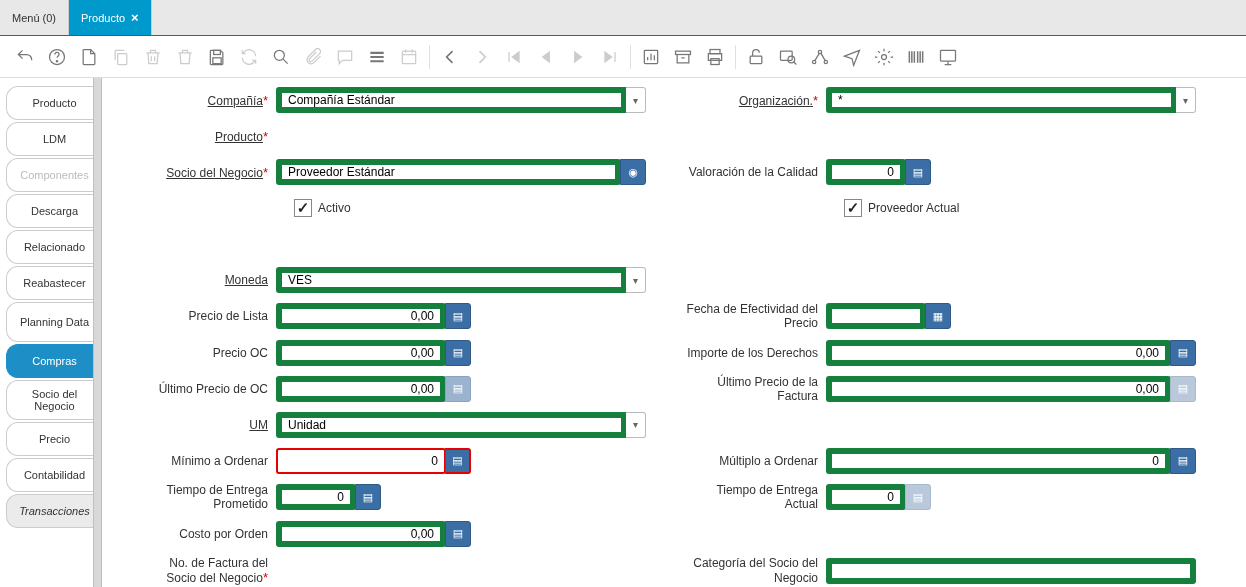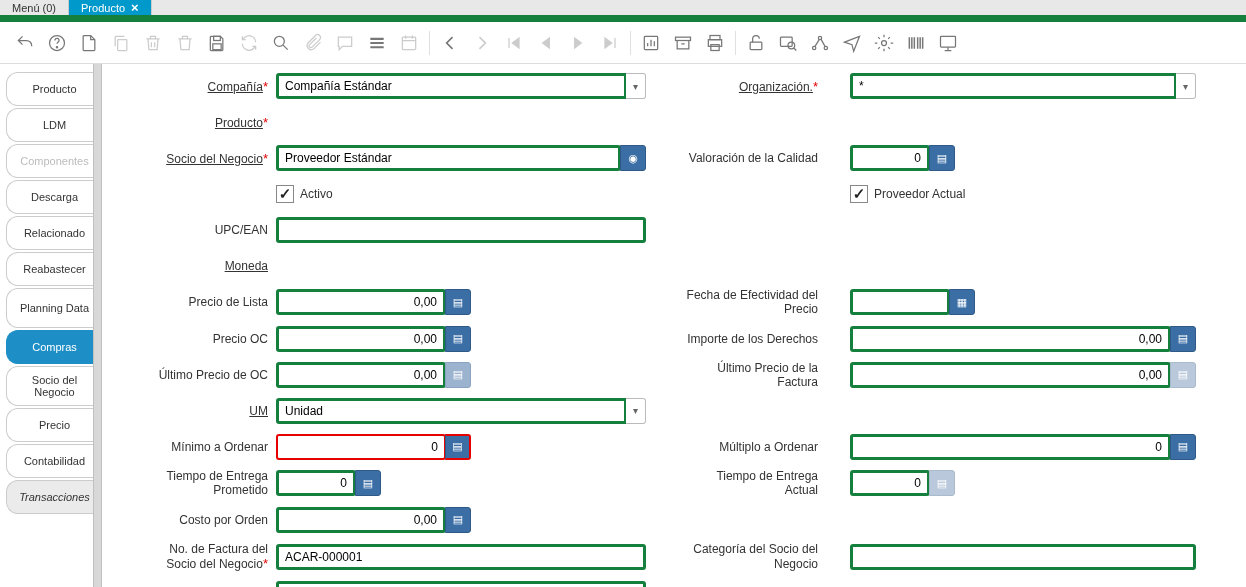--- a/index.html
+++ b/index.html
@@ -1,18 +1,18 @@
 <!DOCTYPE html>
 <html><head>
   <meta charset="utf-8">
   <style>
     * { box-sizing: border-box; margin: 0; padding: 0; font-family: Arial, sans-serif; }
     body { background: #fff; font-size: 12px; color: #333; overflow: hidden; width: 1246px; height: 587px; }
 
-    .window-tabs { display: flex; background: #e8e8e8; height: 22px; border-bottom: 7px solid #15803d; }
+    .window-tabs { display: flex; background: #e8e8e8; height: 36px; border-bottom: 1px solid #15803d; }
     .window-tab { padding: 3px 12px; border-right: 1px solid #ccc; font-size: 11px; display: flex; align-items: center; gap: 6px; cursor: pointer; }
     .window-tab.active { background: #0099cc; color: #fff; }
     .close-x { font-weight: bold; font-size: 13px; }
 
     .toolbar { display: flex; gap: 2px; padding: 6px 10px; background: #fff; border-bottom: 1px solid #ddd; align-items: center; height: 42px; }
     .toolbar-btn { width: 30px; height: 30px; display: flex; align-items: center; justify-content: center; cursor: pointer; border-radius: 3px; }
     .toolbar-btn svg { width: 20px; height: 20px; }
     .toolbar-sep { width: 1px; height: 24px; background: #e0e0e0; margin: 0 3px; }
 
     .main { display: flex; height: calc(100% - 64px); }
@@ -26,39 +26,39 @@
     .side-tab.shaded { background: #ebebeb; font-style: italic; }
 
     .form-wrap { flex: 1; overflow-y: auto; padding: 8px 30px 20px 34px; position: relative; }
     .form-wrap::-webkit-scrollbar { width: 16px; }
     .form-wrap::-webkit-scrollbar-track { background: #f0f0f0; border-left: 1px solid #ddd; }
     .form-wrap::-webkit-scrollbar-thumb { background: #c0c0c0; border: 3px solid #f0f0f0; border-radius: 8px; }
 
     .form-grid { display: grid; grid-template-columns: 1fr 1fr; column-gap: 40px; row-gap: 8px; max-width: 1060px; }
     .form-row { display: flex; align-items: center; min-height: 28px; }
     .full { grid-column: 1 / 2; }
-    .right { grid-column: 2 / 3; gap: 24px; }
+    .right { grid-column: 2 / 3; }
     .label { width: 140px; min-width: 140px; text-align: right; padding-right: 8px; font-size: 12px; }
     .label.lh2 { line-height: 1.2; }
     .label .req { color: #d00; font-size: 13px; }
     .label .link { text-decoration: underline; }
     .ctrl { display: flex; flex: 1; align-items: center; gap: 0; }
 
-    input[type=text], select { height: 26px; border: 3px solid #15803d; border-radius: 3px; padding: 0 6px; font-size: 12px; background: #fff; }
+    input[type=text], select { height: 26px; border: 6px solid #15803d; border-radius: 3px; padding: 0 6px; font-size: 12px; background: #fff; }
     input.wide { flex: 1; min-width: 0; }
     input.num { width: 170px; text-align: right; }
     input.numw { flex: 1; text-align: right; min-width: 0; }
     input.small { width: 80px; text-align: right; }
     input.hl { border: 2px solid #e60000; }
 
     .addon { width: 26px; height: 26px; display: flex; align-items: center; justify-content: center; background: #3a6ea5; border: 1px solid #2f5a88; color: #fff; margin-left: -1px; border-radius: 0 3px 3px 0; cursor: pointer; font-size: 11px; }
     .addon.grey { background: #9bb3ce; border-color: #8aa3c0; }
     .addon.lightgrey { background: #b9c9db; border-color: #a8bacb; }
 
-    .check { display: flex; align-items: center; gap: 6px; }
+    .check { display: flex; align-items: center; gap: 6px; margin-left: 18px; }
     .check-box { width: 18px; height: 18px; border: 1px solid #888; display: flex; align-items: center; justify-content: center; background: #fff; cursor: pointer; }
     .check-box.checked::after { content: '✓'; font-size: 15px; font-weight: bold; color: #222; }
 
     .dd-arrow { width: 20px; height: 26px; display: flex; align-items: center; justify-content: center; border: 1px solid #bbb; border-left: none; border-radius: 0 3px 3px 0; margin-left: -1px; cursor: pointer; background: #fff; }
     .dd-arrow::after { content: '▾'; font-size: 10px; color: #666; }
     input.combo { border-radius: 3px 0 0 3px; }
   </style>
 </head>
 <body>
 
@@ -311,164 +311,159 @@
         </div>
       </div>
       <div class="form-row right">
         <div class="label"></div>
         <div class="ctrl check">
           <div class="check-box checked"></div>
           <span>Proveedor Actual</span>
         </div>
       </div>
 
-      <div class="form-row full">
-        <div class="label">UPC/EAN</div>
+      <div class="form-row right"></div>
+
+      <div class="form-row full">
+        <div class="label"><span class="link">Moneda</span></div>
+        <div class="ctrl">
+          <input type="text" class="wide combo" value="VES" style="">
+          <div class="dd-arrow"></div>
+        </div>
+      </div>
+      <div class="form-row right"></div>
+
+      <div class="form-row full">
+        <div class="label">Precio de Lista</div>
+        <div class="ctrl" style="flex:0;">
+          <input type="text" class="num" value="0,00" style="">
+          <div class="addon">
+              <span>▤</span>
+            </div>
+        </div>
+      </div>
+      <div class="form-row right">
+        <div class="label lh2">Fecha de Efectividad del Precio</div>
+        <div class="ctrl" style="flex:0;">
+          <input type="text" style="width: 100px;" value="">
+          <div class="addon">
+              <span>▦</span>
+            </div>
+        </div>
+      </div>
+
+      <div class="form-row full">
+        <div class="label">Precio OC</div>
+        <div class="ctrl" style="flex:0;">
+          <input type="text" class="num" value="0,00" style="">
+          <div class="addon">
+              <span>▤</span>
+            </div>
+        </div>
+      </div>
+      <div class="form-row right">
+        <div class="label">Importe de los Derechos</div>
+        <div class="ctrl">
+          <input type="text" class="numw" value="0,00" style="">
+          <div class="addon">
+              <span>▤</span>
+            </div>
+        </div>
+      </div>
+
+      <div class="form-row full">
+        <div class="label">Último Precio de OC</div>
+        <div class="ctrl" style="flex:0;">
+          <input type="text" class="num" value="0,00" style="">
+          <div class="addon grey">
+              <span>▤</span>
+            </div>
+        </div>
+      </div>
+      <div class="form-row right">
+        <div class="label">Último Precio de la Factura</div>
+        <div class="ctrl">
+          <input type="text" class="numw" value="0,00" style="">
+          <div class="addon lightgrey">
+              <span>▤</span>
+            </div>
+        </div>
+      </div>
+
+      <div class="form-row full">
+        <div class="label"><span class="link">UM</span></div>
+        <div class="ctrl">
+          <input type="text" class="wide combo" value="Unidad" style="">
+          <div class="dd-arrow"></div>
+        </div>
+      </div>
+      <div class="form-row right"></div>
+
+      <div class="form-row full">
+        <div class="label">Mínimo a Ordenar</div>
+        <div class="ctrl" style="flex:0;">
+          <input type="text" class="num hl" value="0" style="">
+          <div class="addon" style="border:2px solid #e60000; border-left:1px solid #2f5a88;">
+              <span>▤</span>
+            </div>
+        </div>
+      </div>
+      <div class="form-row right">
+        <div class="label">Múltiplo a Ordenar</div>
+        <div class="ctrl">
+          <input type="text" class="numw" value="0" style="">
+          <div class="addon">
+              <span>▤</span>
+            </div>
+        </div>
+      </div>
+
+      <div class="form-row full">
+        <div class="label lh2">Tiempo de Entrega Prometido</div>
+        <div class="ctrl" style="flex:0;">
+          <input type="text" class="small" value="0" style="">
+          <div class="addon">
+              <span>▤</span>
+            </div>
+        </div>
+      </div>
+      <div class="form-row right">
+        <div class="label">Tiempo de Entrega Actual</div>
+        <div class="ctrl" style="flex:0;">
+          <input type="text" class="small" value="0" style="">
+          <div class="addon lightgrey">
+              <span>▤</span>
+            </div>
+        </div>
+      </div>
+
+      <div class="form-row full">
+        <div class="label">Costo por Orden</div>
+        <div class="ctrl" style="flex:0;">
+          <input type="text" class="num" value="0,00" style="">
+          <div class="addon">
+              <span>▤</span>
+            </div>
+        </div>
+      </div>
+      <div class="form-row right"></div>
+
+      <div class="form-row full">
+        <div class="label lh2"><span>No. de Factura del Socio del Negocio</span><span class="req">*</span></div>
+      </div>
+      <div class="form-row right">
+        <div class="label lh2">Categoría del Socio del Negocio</div>
         <div class="ctrl">
             <input type="text" class="wide" value="" style="">
           </div>
       </div>
-      <div class="form-row right"></div>
-
-      <div class="form-row full">
-        <div class="label"><span class="link">Moneda</span></div>
-      </div>
-      <div class="form-row right"></div>
-
-      <div class="form-row full">
-        <div class="label">Precio de Lista</div>
-        <div class="ctrl" style="flex:0;">
-          <input type="text" class="num" value="0,00" style="">
-          <div class="addon">
-              <span>▤</span>
-            </div>
-        </div>
-      </div>
-      <div class="form-row right">
-        <div class="label lh2">Fecha de Efectividad del Precio</div>
-        <div class="ctrl" style="flex:0;">
-          <input type="text" style="width: 100px;" value="">
-          <div class="addon">
-              <span>▦</span>
-            </div>
-        </div>
-      </div>
-
-      <div class="form-row full">
-        <div class="label">Precio OC</div>
-        <div class="ctrl" style="flex:0;">
-          <input type="text" class="num" value="0,00" style="">
-          <div class="addon">
-              <span>▤</span>
-            </div>
-        </div>
-      </div>
-      <div class="form-row right">
-        <div class="label">Importe de los Derechos</div>
-        <div class="ctrl">
-          <input type="text" class="numw" value="0,00" style="">
-          <div class="addon">
-              <span>▤</span>
-            </div>
-        </div>
-      </div>
-
-      <div class="form-row full">
-        <div class="label">Último Precio de OC</div>
-        <div class="ctrl" style="flex:0;">
-          <input type="text" class="num" value="0,00" style="">
-          <div class="addon grey">
-              <span>▤</span>
-            </div>
-        </div>
-      </div>
-      <div class="form-row right">
-        <div class="label">Último Precio de la Factura</div>
-        <div class="ctrl">
-          <input type="text" class="numw" value="0,00" style="">
-          <div class="addon lightgrey">
-              <span>▤</span>
-            </div>
-        </div>
-      </div>
-
-      <div class="form-row full">
-        <div class="label"><span class="link">UM</span></div>
-        <div class="ctrl">
-          <input type="text" class="wide combo" value="Unidad" style="">
-          <div class="dd-arrow"></div>
-        </div>
-      </div>
-      <div class="form-row right"></div>
-
-      <div class="form-row full">
-        <div class="label">Mínimo a Ordenar</div>
-        <div class="ctrl" style="flex:0;">
-          <input type="text" class="num hl" value="0" style="">
-          <div class="addon" style="border:2px solid #e60000; border-left:1px solid #2f5a88;">
-              <span>▤</span>
-            </div>
-        </div>
-      </div>
-      <div class="form-row right">
-        <div class="label">Múltiplo a Ordenar</div>
-        <div class="ctrl">
-          <input type="text" class="numw" value="0" style="">
-          <div class="addon">
-              <span>▤</span>
-            </div>
-        </div>
-      </div>
-
-      <div class="form-row full">
-        <div class="label lh2">Tiempo de Entrega Prometido</div>
-        <div class="ctrl" style="flex:0;">
-          <input type="text" class="small" value="0" style="">
-          <div class="addon">
-              <span>▤</span>
-            </div>
-        </div>
-      </div>
-      <div class="form-row right">
-        <div class="label">Tiempo de Entrega Actual</div>
-        <div class="ctrl" style="flex:0;">
-          <input type="text" class="small" value="0" style="">
-          <div class="addon lightgrey">
-              <span>▤</span>
-            </div>
-        </div>
-      </div>
-
-      <div class="form-row full">
-        <div class="label">Costo por Orden</div>
-        <div class="ctrl" style="flex:0;">
-          <input type="text" class="num" value="0,00" style="">
-          <div class="addon">
-              <span>▤</span>
-            </div>
-        </div>
-      </div>
-      <div class="form-row right"></div>
-
-      <div class="form-row full">
-        <div class="label lh2"><span>No. de Factura del Socio del Negocio</span><span class="req">*</span></div>
-        <div class="ctrl">
-            <input type="text" class="wide" value="ACAR-000001" style="">
-          </div>
-      </div>
-      <div class="form-row right">
-        <div class="label lh2">Categoría del Socio del Negocio</div>
+
+      <div class="form-row full">
+        <div class="label">Manufactura</div>
         <div class="ctrl">
             <input type="text" class="wide" value="" style="">
           </div>
       </div>
-
-      <div class="form-row full">
-        <div class="label">Manufactura</div>
-        <div class="ctrl">
-            <input type="text" class="wide" value="" style="">
-          </div>
-      </div>
       <div class="form-row right"></div>
 
     </div>
   </div>
 </div>
 
 </body></html>

